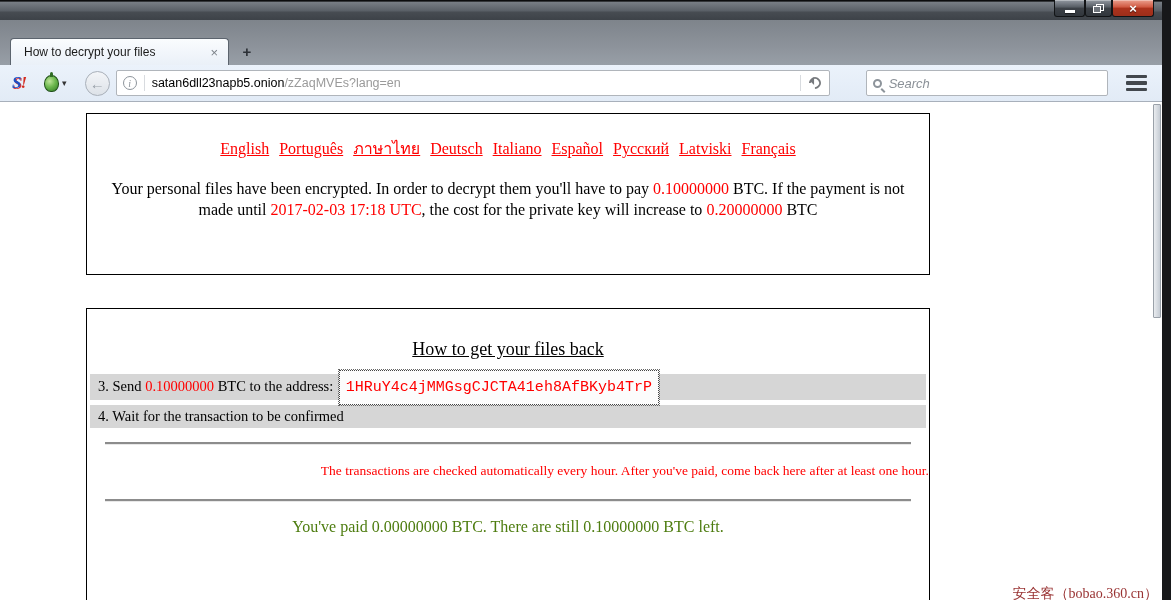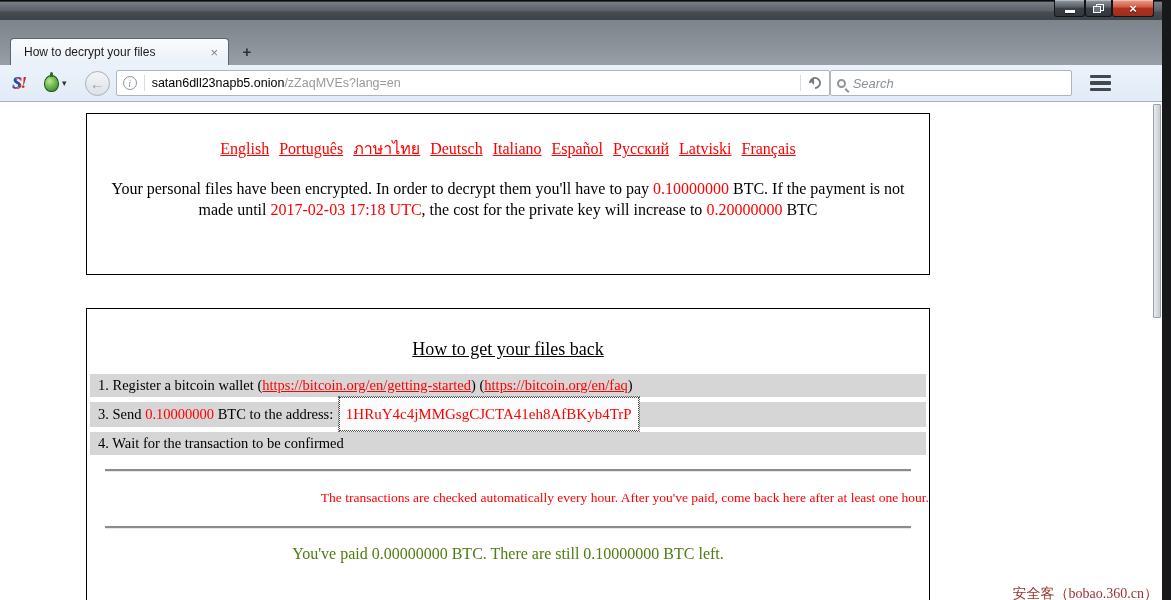--- a/index.html
+++ b/index.html
@@ -63,21 +63,21 @@
     display:flex; align-items:center; justify-content:center; flex:none; }
   .url-sep { width:1px; height:16px; background:#d8dbdf; margin:0 7px; flex:none; }
   .url-text { font-size:12.5px; white-space:nowrap; overflow:hidden; flex:1; }
   .url-host { color:#000000; } .url-path { color:#9a9a9a; }
   .reload-btn { flex:none; display:flex; align-items:center; }
   .reload-sep { width:1px; height:16px; background:#d8dbdf; margin-right:8px; }
   .reload-icon { position:relative; width:12px; height:12px; border:2px solid #76797d;
     border-radius:50%; border-left-color:transparent; transform:rotate(-45deg); margin-right:4px; }
   .reload-icon:after { content:""; position:absolute; top:-5px; left:-2px;
     border:4px solid transparent; border-right-color:#76797d; transform:rotate(45deg); }
-  .searchbox { flex:0 0 242px; height:26px; background:#fff;
+  .searchbox { flex:0 0 242px; height:26px; margin-left:36px; background:#fff;
     border:1px solid #b0b5bb; border-radius:2px; display:flex; align-items:center; padding:0 6px; }
   .mag-icon { position:relative; width:9px; height:9px; border:2px solid #8d949b;
     border-radius:50%; flex:none; margin-right:7px; }
   .mag-icon:after { content:""; position:absolute; width:2px; height:5px; background:#8d949b;
     left:7px; top:7px; transform:rotate(-45deg); }
   .searchbox input { border:none; outline:none; width:100%; font-size:13px;
     font-style:italic; color:#333; background:transparent; font-family:"Liberation Sans", sans-serif; }
   .searchbox input::placeholder { color:#8a9097; font-style:italic; }
   .menu-btn { margin-left:12px; display:flex; flex-direction:column; gap:3px; padding:4px 6px; cursor:default; }
   .menu-btn i { width:21px; height:3.5px; background:#43484e; border-radius:1px; display:block; }
@@ -95,21 +95,21 @@
   .intro { text-align:center; font-size:16px; line-height:21px; margin:17px 18px 0; }
   .red { color:#ff0000; }
   .box2 { height:357px; margin-top:33px; overflow:hidden; }
   .howto-heading { text-align:center; font-size:18px; font-weight:normal;
     text-decoration:underline; margin-top:30px; }
   .steps { margin-top:14px; font-size:14.5px; }
   .step { background:#d6d6d6; margin:0 3px 5px; padding:3px 8px; line-height:17px; }
   .step-3 { padding:4px 8px; }
   .step a { color:#ff0000; text-decoration:underline; cursor:pointer; }
   .btc-address { color:#ff0000; border:1px dotted #444; outline:1px dotted #666; outline-offset:0;
-    background:#fcfcfc; padding:8px 6px; margin-left:2px; font-size:15px; }
+    background:#fcfcfc; padding:8px 6px; margin-left:2px; font-size:15px;font-family:Liberation Mono, monospace; }
   .divider { border:none; height:2px; background:#8c8c8c; margin:14px 18px 0;
     box-shadow:0 1px 0 #e8e8e8; }
   .notice { color:#ff0000; text-align:right; font-size:13.5px; margin-top:19px; }
   .divider2 { margin-top:20px; }
   .status { color:#4d7c0f; text-align:center; font-size:16px; margin-top:17px; }
   .watermark { position:absolute; right:4px; top:483px; font-size:14px; color:#993333;
     text-shadow:0 0 1px rgba(255,255,255,.8); white-space:nowrap; }
 </style>
 </head>
 <body>
@@ -184,21 +184,20 @@
           <a>Русский</a>
           <a>Latviski</a>
           <a>Français</a>
         </div>
         <p class="intro"><span>Your personal files have been encrypted. In order to decrypt them you'll have to pay </span><span class="red">0.10000000</span><span> BTC. If the payment is not made until </span><span class="red">2017-02-03 17:18 UTC</span><span>, the cost for the private key will increase to </span><span class="red">0.20000000</span><span> BTC</span></p>
       </div>
 
       <div class="panel box2">
         <h2 class="howto-heading">How to get your files back</h2>
         <div class="steps">
-          <div class="step"><span>1. Register a bitcoin wallet (</span><a>https://bitcoin.org/en/getting-started</a><span>) (</span><a>https://bitcoin.org/en/faq</a><span>)</span></div>
           <div class="step step-3"><span>3. Send </span><span class="red">0.10000000</span><span> BTC to the address: </span><span class="btc-address">1HRuY4c4jMMGsgCJCTA41eh8AfBKyb4TrP</span></div>
           <div class="step">4. Wait for the transaction to be confirmed</div>
         </div>
         <hr class="divider">
         <p class="notice">The transactions are checked automatically every hour. After you've paid, come back here after at least one hour.</p>
         <hr class="divider divider2">
         <p class="status">You've paid 0.00000000 BTC. There are still 0.10000000 BTC left.</p>
       </div>
 
     </div>

